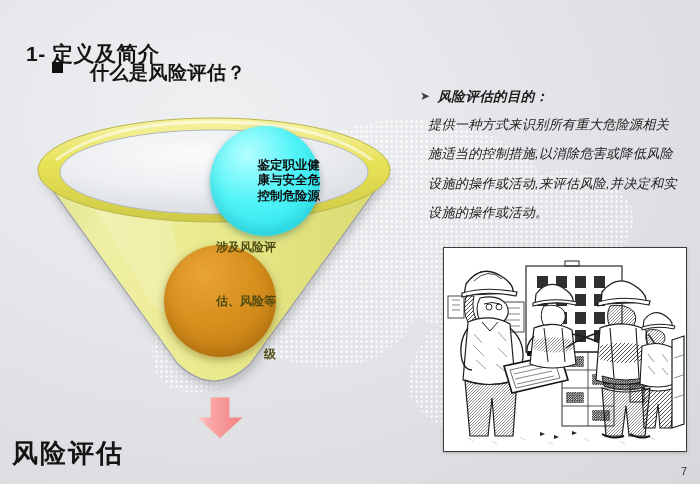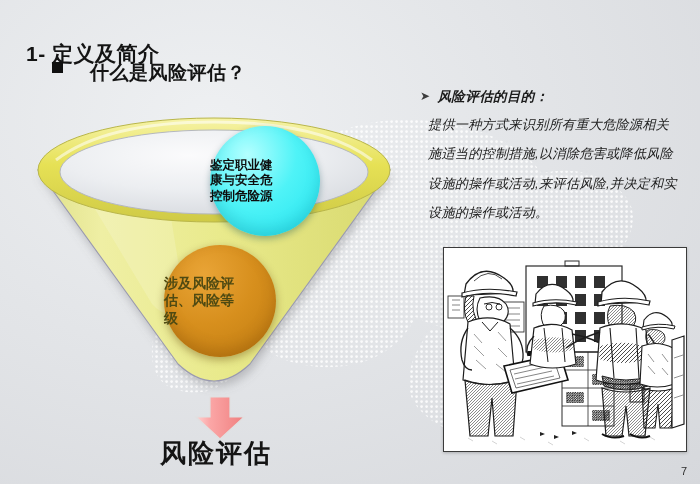--- a/index.html
+++ b/index.html
@@ -36,21 +36,21 @@
   #subtitle{
     font-size:19px;font-weight:bold;color:#141414;letter-spacing:.5px;
   }
   
   #funnel{
     position:absolute;left:14px;top:108px;width:400px;height:300px;
   }
   
   .bubble{
     position:absolute;border-radius:50%;
-    display:flex;flex-direction:column;align-items:flex-start;justify-content:center;
+    display:flex;flex-direction:column;align-items:flex-end;justify-content:center;
     text-align:center;font-weight:bold;line-height:1.22;
   }
   #bub-green{
     left:92px;top:150px;width:112px;height:112px;
     background:radial-gradient(circle at 34% 26%, #8bff4a 0%, #63ee12 48%, #57c90c 100%);
     box-shadow:0 3px 7px rgba(40,70,10,.38), inset 0 -7px 14px rgba(20,90,0,.22);
     font-size:12.5px;color:#ffffff;
     text-shadow:0 1px 1px rgba(0,0,0,.45);
     z-index:6;
   }
@@ -59,28 +59,29 @@
     left:210px;top:126px;width:110px;height:110px;
     background:radial-gradient(circle at 34% 26%, #b3ffff 0%, #4ff3f7 45%, #23e4ef 100%);
     box-shadow:0 3px 7px rgba(10,70,80,.35), inset 0 -7px 14px rgba(0,90,110,.18);
     font-size:12.5px;color:#0d0d0d;
     z-index:7;
   }
   #bub-orange{
     left:164px;top:245px;width:112px;height:112px;
     background:radial-gradient(circle at 36% 26%, #e9a436 0%, #d78f1d 46%, #bd7a10 100%);
     box-shadow:0 3px 8px rgba(90,55,0,.40), inset 0 -7px 14px rgba(110,60,0,.25);
-    font-size:14px;color:#4f4a12;
+    font-size:12px;color:#4f4a12;
     z-index:8;
+    gap:39px;
   }
   .bubble span{display:block;}
   
   #down-arrow{position:absolute;left:190px;top:396px;width:60px;height:44px;z-index:9;}
   #funnel-label{
-    position:absolute;left:6px;top:436px;width:420px;text-align:center;
+    position:absolute;left:12px;top:436px;width:420px;
     font-size:26px;font-weight:bold;color:#141414;letter-spacing:2px;
   }
   
   #rtext{
     position:absolute;left:420px;top:88px;width:268px;
     color:#1b1b1b;
   }
   #rtext .hdr{
     display:flex;align-items:flex-start;gap:7px;
     font-size:13.5px;font-weight:bold;font-style:italic;

